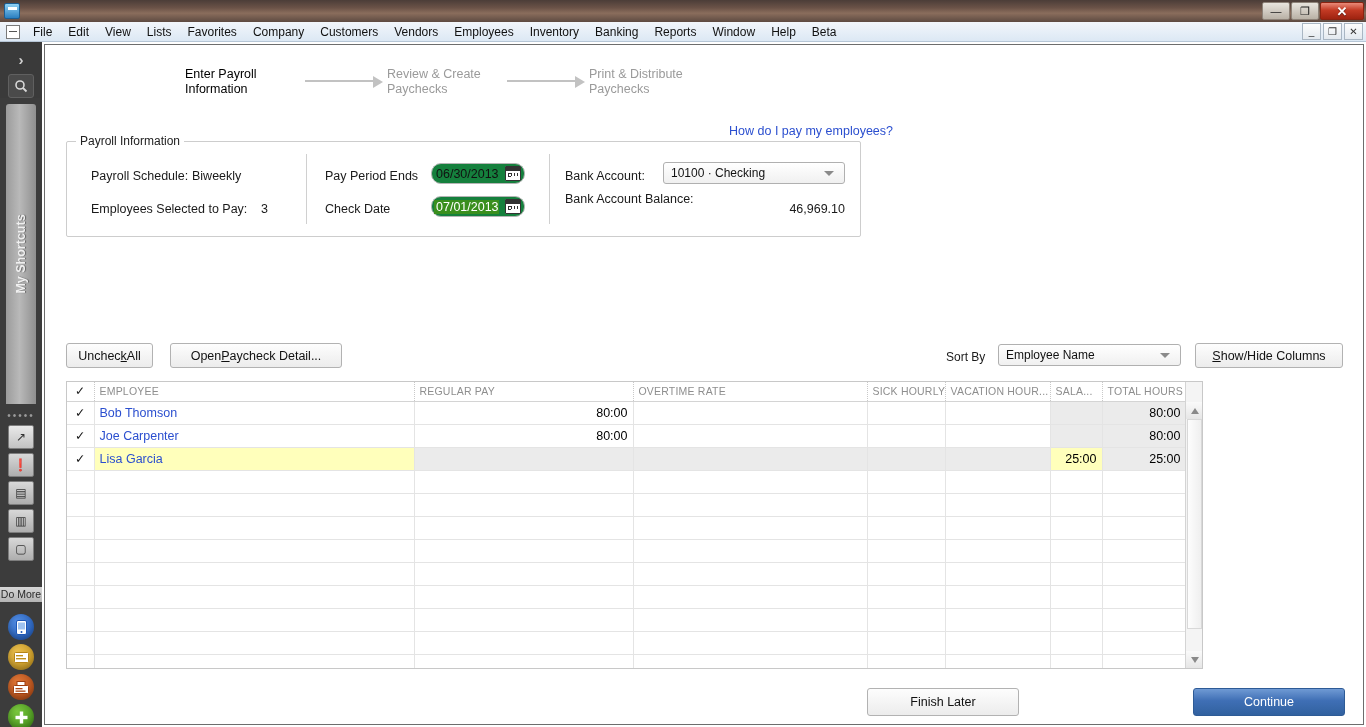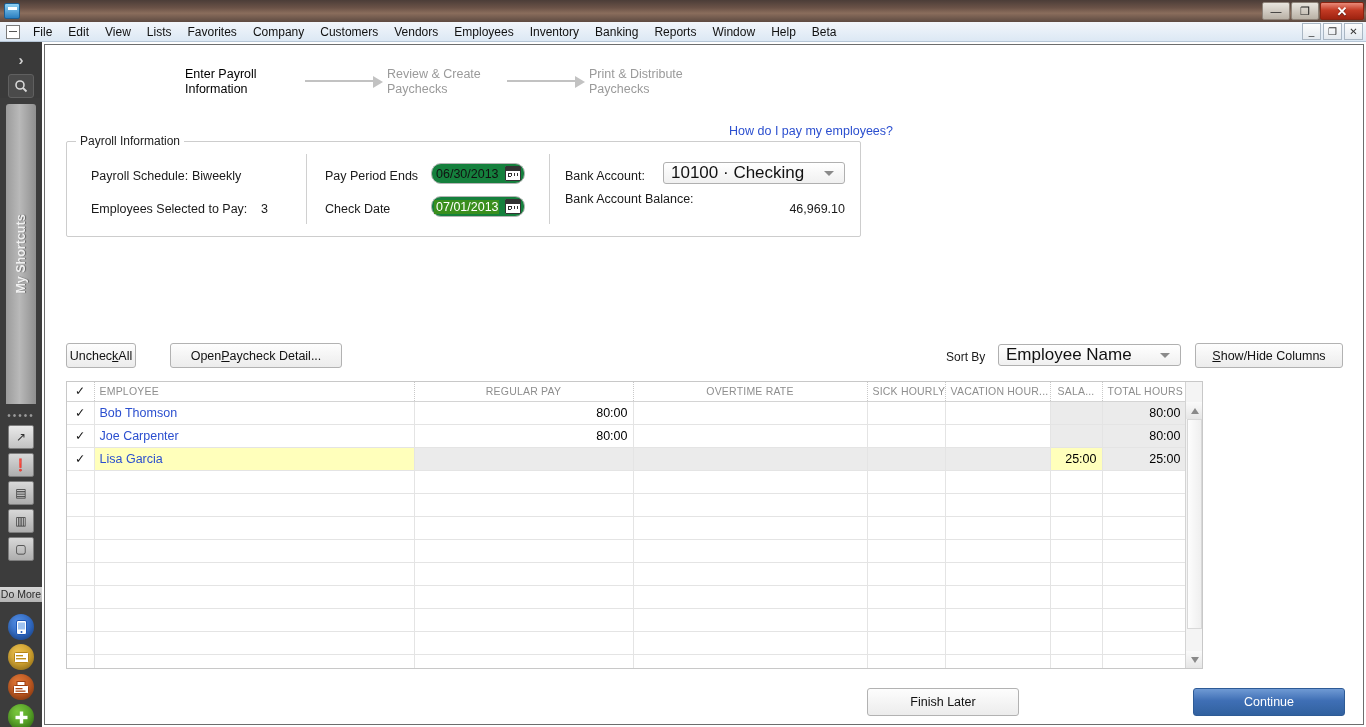--- a/index.html
+++ b/index.html
@@ -185,21 +185,21 @@
       linear-gradient(to bottom,#333 1px,transparent 1px) repeat-y;
     background-size: 3px 3px, 3px 3px;
   }
 
   .combo {
     position:absolute; height:22px;
     border:1px solid #b0b0b0; border-radius:3px;
     background: linear-gradient(to bottom,#ffffff,#f0f0f0);
     display:flex; align-items:center;
   }
-  .combo .cval { flex:1; font-size:17px; color:#111; padding-left:7px; white-space:nowrap; }
+  .combo .cval { flex:1; font-size:12px; color:#111; padding-left:7px; white-space:nowrap; }
   .combo .carrow {
     width:0; height:0; margin-right:10px;
     border-left:5px solid transparent; border-right:5px solid transparent;
     border-top:5px solid #8a8a8a;
   }
 
   
   .btn {
     position:absolute; border:1px solid #b2b2b2; border-radius:3px;
     background: linear-gradient(to bottom,#fdfdfd,#ececec);
@@ -218,21 +218,21 @@
     border:1px solid #c8c8c8; background:#fff; overflow:hidden;
   }
   table.grid { border-collapse: collapse; width: 1119px; table-layout: fixed; }
   table.grid th {
     height: 19px; font-size: 10.5px; color:#8e8e8e; font-weight: normal;
     text-align: left; padding: 0 5px; background:#fff;
     border-bottom: 1px solid #d4d4d4;
     border-right: 1px dotted #c9c9c9;
     letter-spacing: .2px; white-space: nowrap; overflow: hidden;
   }
-  table.grid th.num { text-align: center; margin-left: 43px; }
+  table.grid th.num { text-align: left; margin-left: 43px; }
   table.grid th.chk { text-align:center; padding:0; color:#222; font-size:12px; }
   table.grid td {
     height: 23px; font-size: 12.5px; padding: 0 5px;
     border-bottom: 1px solid #e4e4e4; border-right: 1px solid #e4e4e4;
     overflow:hidden; white-space:nowrap;
   }
   td.chk { text-align:center; padding:0; font-size:12px; color:#111; }
   td.name { color:#2b4fcf; }
   td.num  { text-align:right; }
   tr.row-sel td { background:#ffffbb; }
@@ -406,21 +406,21 @@
     <div class="fld-label" style="left:498px; top:27px;">Bank Account:</div>
     <div class="combo" style="left:596px; top:20px; width:182px;">
       <div class="cval">10100 · Checking</div>
       <div class="carrow"></div>
     </div>
 
     <div class="fld-label" style="left:498px; top:50px;">Bank Account Balance:</div>
     <div class="fld-value" style="left:692px; top:60px; width:86px; text-align:right;">46,969.10</div>
   </div>
 
-  <div class="btn" style="left:21px; top:298px; width:70px; height:25px;">
+  <div class="btn" style="left:21px; top:298px; width:87px; height:25px;">
     <span>Unchec</span>
       <span class="mnem">k</span>
       <span> All</span>
   </div>
 
   <div class="btn" style="left:125px; top:298px; width:172px; height:25px;">
     <span>Open </span>
       <span class="mnem">P</span>
       <span>aycheck Detail...</span>
   </div>

